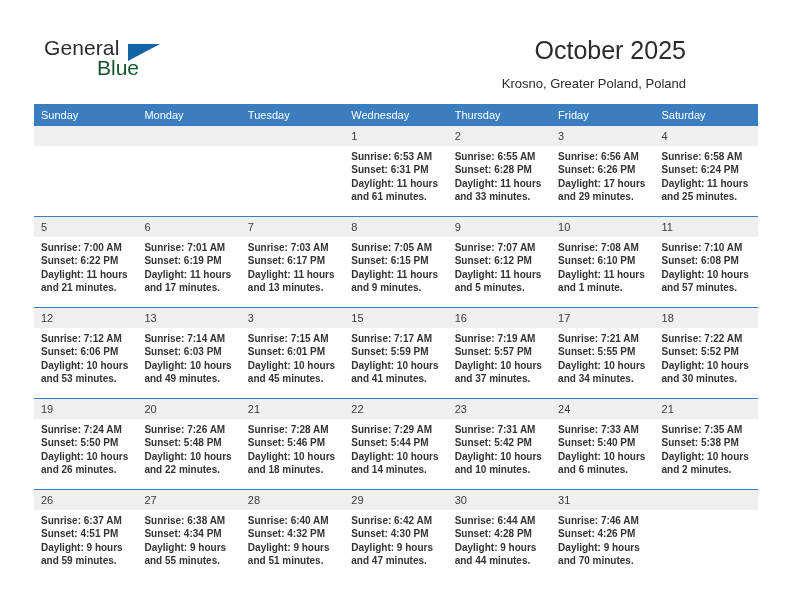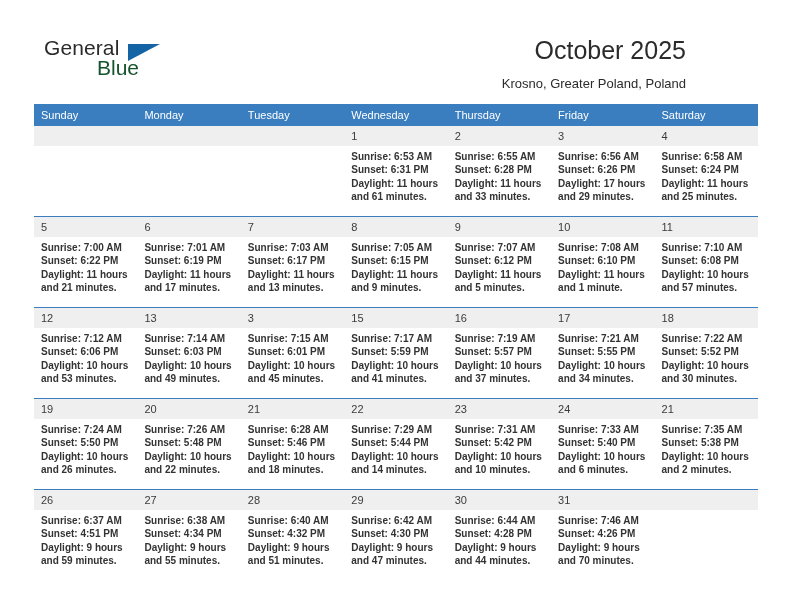--- a/index.html
+++ b/index.html
@@ -348,21 +348,21 @@
               <div class="daynum">20</div>
               <div class="details">
                 <div>Sunrise: 7:26 AM</div>
                 <div>Sunset: 5:48 PM</div>
                 <div class="wrap">Daylight: 10 hours and 22 minutes.</div>
               </div>
             </td>
             <td class="day">
               <div class="daynum">21</div>
               <div class="details">
-                <div>Sunrise: 6:28 AM</div>
+                <div>Sunrise: 7:28 AM</div>
                 <div>Sunset: 5:46 PM</div>
                 <div class="wrap">Daylight: 10 hours and 18 minutes.</div>
               </div>
             </td>
             <td class="day">
               <div class="daynum">22</div>
               <div class="details">
                 <div>Sunrise: 7:29 AM</div>
                 <div>Sunset: 5:44 PM</div>
                 <div class="wrap">Daylight: 10 hours and 14 minutes.</div>

